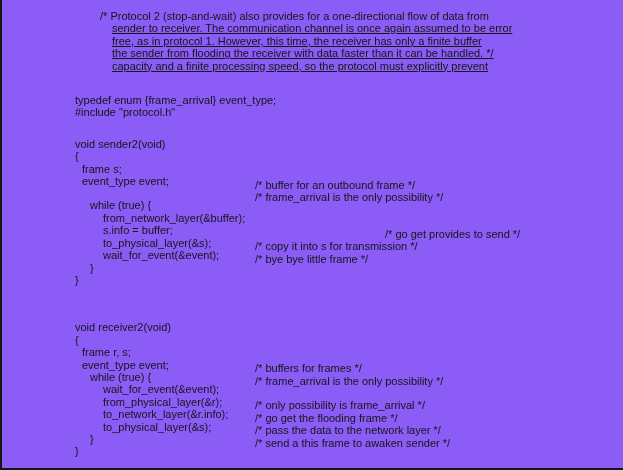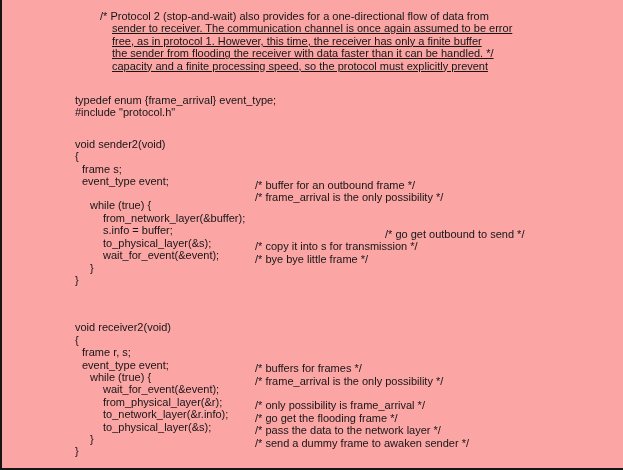--- a/index.html
+++ b/index.html
@@ -5,21 +5,21 @@
   * { margin: 0; padding: 0; box-sizing: border-box; }
   html, body { background: #ffffff; }
   body {
     font-family: "Liberation Sans", sans-serif;
     -webkit-font-smoothing: antialiased;
   }
   .page {
     position: relative;
     width: 623px;
     height: 470px;
-    background: #fca5a5;
+    background: #8b5cf6;
     color: #161616;
     font-size: 11px;
     line-height: 12.4px;
     overflow: hidden;
   }
   .scan-edge-left {
     position: absolute;
     left: 0; top: 0;
     width: 2px; height: 100%;
     background: #161616;
@@ -90,21 +90,21 @@
       </div>
       <div class="line ind1">
         <span>event_type event;</span>
         <span class="cmt">/* frame_arrival is the only possibility */</span>
       </div>
 
       <div class="line ind2 gap-s">while (true) {</div>
 
       <div class="line ind3">
         <span>from_network_layer(&amp;buffer);</span>
-        <span class="cmt cmt-wide">/* go get outbound to send */</span>
+        <span class="cmt cmt-wide">/* go get provides to send */</span>
       </div>
       <div class="line ind3">
         <span>s.info = buffer;</span>
         <span class="cmt">/* copy it into s for transmission */</span>
       </div>
       <div class="line ind3">
         <span>to_physical_layer(&amp;s);</span>
         <span class="cmt">/* bye bye little frame */</span>
       </div>
       <div class="line ind3">
@@ -137,21 +137,21 @@
       <div class="line ind3">
         <span>from_physical_layer(&amp;r);</span>
         <span class="cmt">/* go get the flooding frame */</span>
       </div>
       <div class="line ind3">
         <span>to_network_layer(&amp;r.info);</span>
         <span class="cmt">/* pass the data to the network layer */</span>
       </div>
       <div class="line ind3">
         <span>to_physical_layer(&amp;s);</span>
-        <span class="cmt">/* send a dummy frame to awaken sender */</span>
+        <span class="cmt">/* send a this frame to awaken sender */</span>
       </div>
 
       <div class="line ind2">}</div>
       <div class="line">}</div>
     </div>
 
   </div>
 </div>
 
 </body></html>

